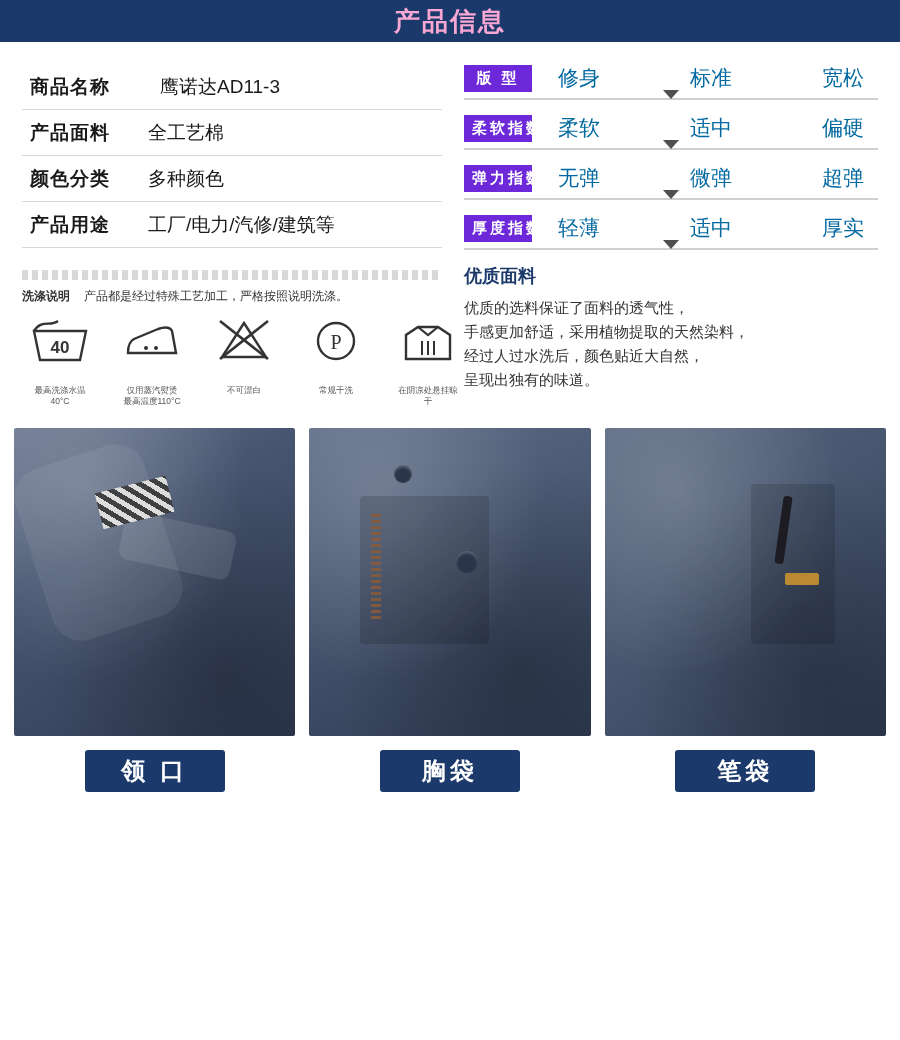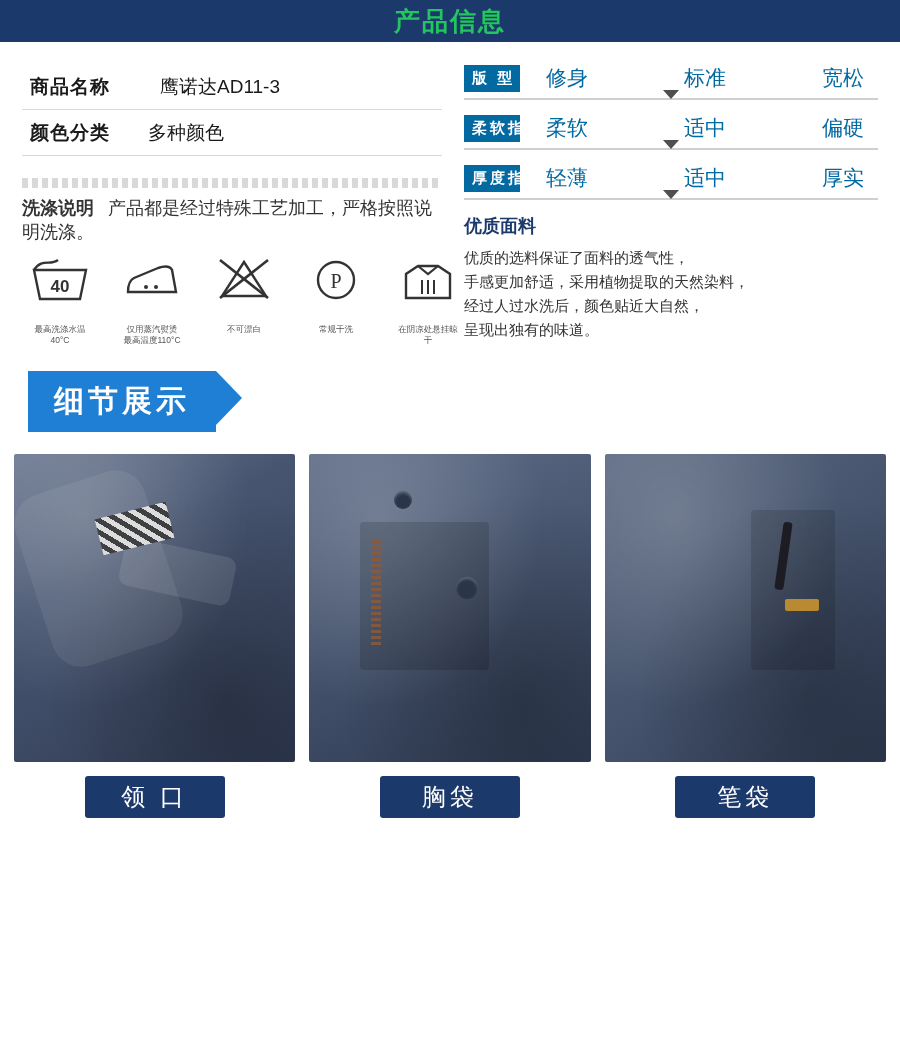--- a/index.html
+++ b/index.html
@@ -7,21 +7,21 @@
     width:900px;height:1040px;
     background:#ffffff;
     font-family:"Liberation Sans","DejaVu Sans",sans-serif;
     color:#222;
     overflow:hidden;
   }
   .page{position:relative;width:900px;height:1040px;}
 
   
   .header{
-    height:42px;background:#1b3a6b;color:#22c55e;
+    height:42px;background:#1b3a6b;color:#f9a8d4;
     display:flex;align-items:center;justify-content:center;gap:18px;
   }
   .header .cn{font-size:26px;font-weight:bold;letter-spacing:2px;}
   .header .en{font-size:25px;font-weight:bold;letter-spacing:.5px;}
 
   
   .info-wrap{display:flex;padding:22px 22px 0 22px;}
   .left-col{width:420px;}
   .right-col{flex:1;padding-left:22px;}
 
@@ -33,43 +33,43 @@
   .spec-row:first-child{border-top:0;gap:12px;}
   .spec-label{
     width:118px;font-size:19px;font-weight:bold;color:#1a1a1a;letter-spacing:1px;
   }
   .spec-value{font-size:19px;color:#1a1a1a;}
 
   
   .scale{margin-bottom:14px;}
   .scale-top{display:flex;align-items:center;}
   .scale-tag{
-    background:#0369a1;color:#fff;font-size:15px;font-weight:bold;
-    padding:4px 8px;letter-spacing:3px;width:56px;box-sizing:border-box;
+    background:#6d28d9;color:#fff;font-size:15px;font-weight:bold;
+    padding:4px 8px;letter-spacing:3px;width:68px;box-sizing:border-box;
     text-align:center;white-space:nowrap;
   }
   .scale-opts{flex:1;display:flex;justify-content:space-between;padding:0 14px 0 26px;}
   .scale-opts span{font-size:21px;color:#0369a1;}
   .scale-line{
     position:relative;height:2px;background:#cfcfcf;margin:6px 0 0 0;
   }
   .marker{
     position:absolute;top:-8px;width:0;height:0;
     border-left:8px solid transparent;border-right:8px solid transparent;
     border-top:9px solid #4f4f4f;transform:translateX(-50%);
   }
 
   
   .wash{margin-top:22px;}
   .wash-divider{
     height:10px;width:420px;
     background:repeating-linear-gradient(90deg,#cfcfcf 0 6px,transparent 6px 10px);
     opacity:.8;margin-bottom:8px;
   }
-  .wash-title{font-size:18px;color:#333;margin-bottom:10px;}
+  .wash-title{font-size:12px;color:#333;margin-bottom:10px;}
   .wash-title .t{font-weight:bold;margin-right:14px;}
   .wash-icons{display:flex;gap:28px;padding-left:6px;}
   .wash-item{width:74px;text-align:center;}
   .wash-item svg{display:block;margin:0 auto;}
   .wash-cap{font-size:8.5px;color:#555;line-height:1.25;margin-top:20px;}
 
   
   .fabric{margin-top:14px;}
   .fabric h3{margin:0 0 8px 0;font-size:18px;color:#1b3a6b;font-weight:bold;}
   .fabric p{margin:0;font-size:15px;line-height:1.6;color:#333;}
@@ -104,21 +104,21 @@
       radial-gradient(ellipse at 25% 20%, rgba(255,255,255,.18), rgba(255,255,255,0) 55%),
       radial-gradient(ellipse at 75% 80%, rgba(0,0,0,.25), rgba(0,0,0,0) 60%);
   }
   .photo .fold{
     position:absolute;background:rgba(255,255,255,.07);
   }
   .cap{
     margin:14px auto 0 auto;width:140px;height:42px;
     background:#1b3a6b;color:#fff;border-radius:3px;
     display:flex;align-items:center;justify-content:center;
-    font-size:24px;font-weight:normal;letter-spacing:4px;
+    font-size:24px;font-weight:bold;letter-spacing:4px;
   }
 </style>
 </head>
 <body>
 
 <div class="page">
 
   
   <div class="header">
     <span class="cn">产品信息</span>
@@ -126,22 +126,30 @@
 
   <div class="info-wrap">
 
     <div class="left-col">
 
       <div class="spec-row">
         <div class="spec-label">商品名称</div>
         <div class="spec-value">鹰诺达AD11-3</div>
       </div>
       <div class="spec-row">
+        <div class="spec-label">产品面料</div>
+        <div class="spec-value">全工艺棉</div>
+      </div>
+      <div class="spec-row">
         <div class="spec-label">颜色分类</div>
         <div class="spec-value">多种颜色</div>
+      </div>
+      <div class="spec-row">
+        <div class="spec-label">产品用途</div>
+        <div class="spec-value">工厂/电力/汽修/建筑等</div>
       </div>
 
       <div class="wash">
         <div class="wash-divider"></div>
         <div class="wash-title">
           <span class="t">洗涤说明</span><span>产品都是经过特殊工艺加工，严格按照说明洗涤。</span>
         </div>
 
         <div class="wash-icons">
 
@@ -218,20 +226,33 @@
             <span>柔软</span>
             <span>适中</span>
             <span>偏硬</span>
           </div>
         </div>
         <div class="scale-line">
           <div class="marker" style="left:50%"></div>
         </div>
       </div>
 
+      <div class="scale">
+        <div class="scale-top">
+          <div class="scale-tag">弹力指数</div>
+          <div class="scale-opts">
+            <span>无弹</span>
+            <span>微弹</span>
+            <span>超弹</span>
+          </div>
+        </div>
+        <div class="scale-line">
+          <div class="marker" style="left:50%"></div>
+        </div>
+      </div>
 
       <div class="scale">
         <div class="scale-top">
           <div class="scale-tag">厚度指数</div>
           <div class="scale-opts">
             <span>轻薄</span>
             <span>适中</span>
             <span>厚实</span>
           </div>
         </div>
@@ -245,24 +266,20 @@
         <p>优质的选料保证了面料的透气性，</p>
         <p>手感更加舒适，采用植物提取的天然染料，</p>
         <p>经过人过水洗后，颜色贴近大自然，</p>
         <p>呈现出独有的味道。</p>
       </div>
 
     </div>
   </div>
 
   
-  <div class="detail-banner">
-    <span class="box">细节展示</span>
-    <span class="arrow"></span>
-  </div>
 
   
   <div class="photos">
 
     <div class="photo-card">
       <div class="photo ph1">
         <div class="sheen"></div>
         <div class="fold" style="left:6%;top:8%;width:48%;height:58%;transform:rotate(-18deg);border-radius:30px;"></div>
         <div class="fold" style="left:38%;top:30%;width:40%;height:16%;transform:rotate(12deg);background:rgba(255,255,255,.10);border-radius:10px;"></div>
         <div class="fold" style="left:30%;top:18%;width:26%;height:12%;background:repeating-linear-gradient(45deg,#e8e8e4 0 5px,#3a3a3a 5px 10px);opacity:.9;transform:rotate(-14deg);"></div>

